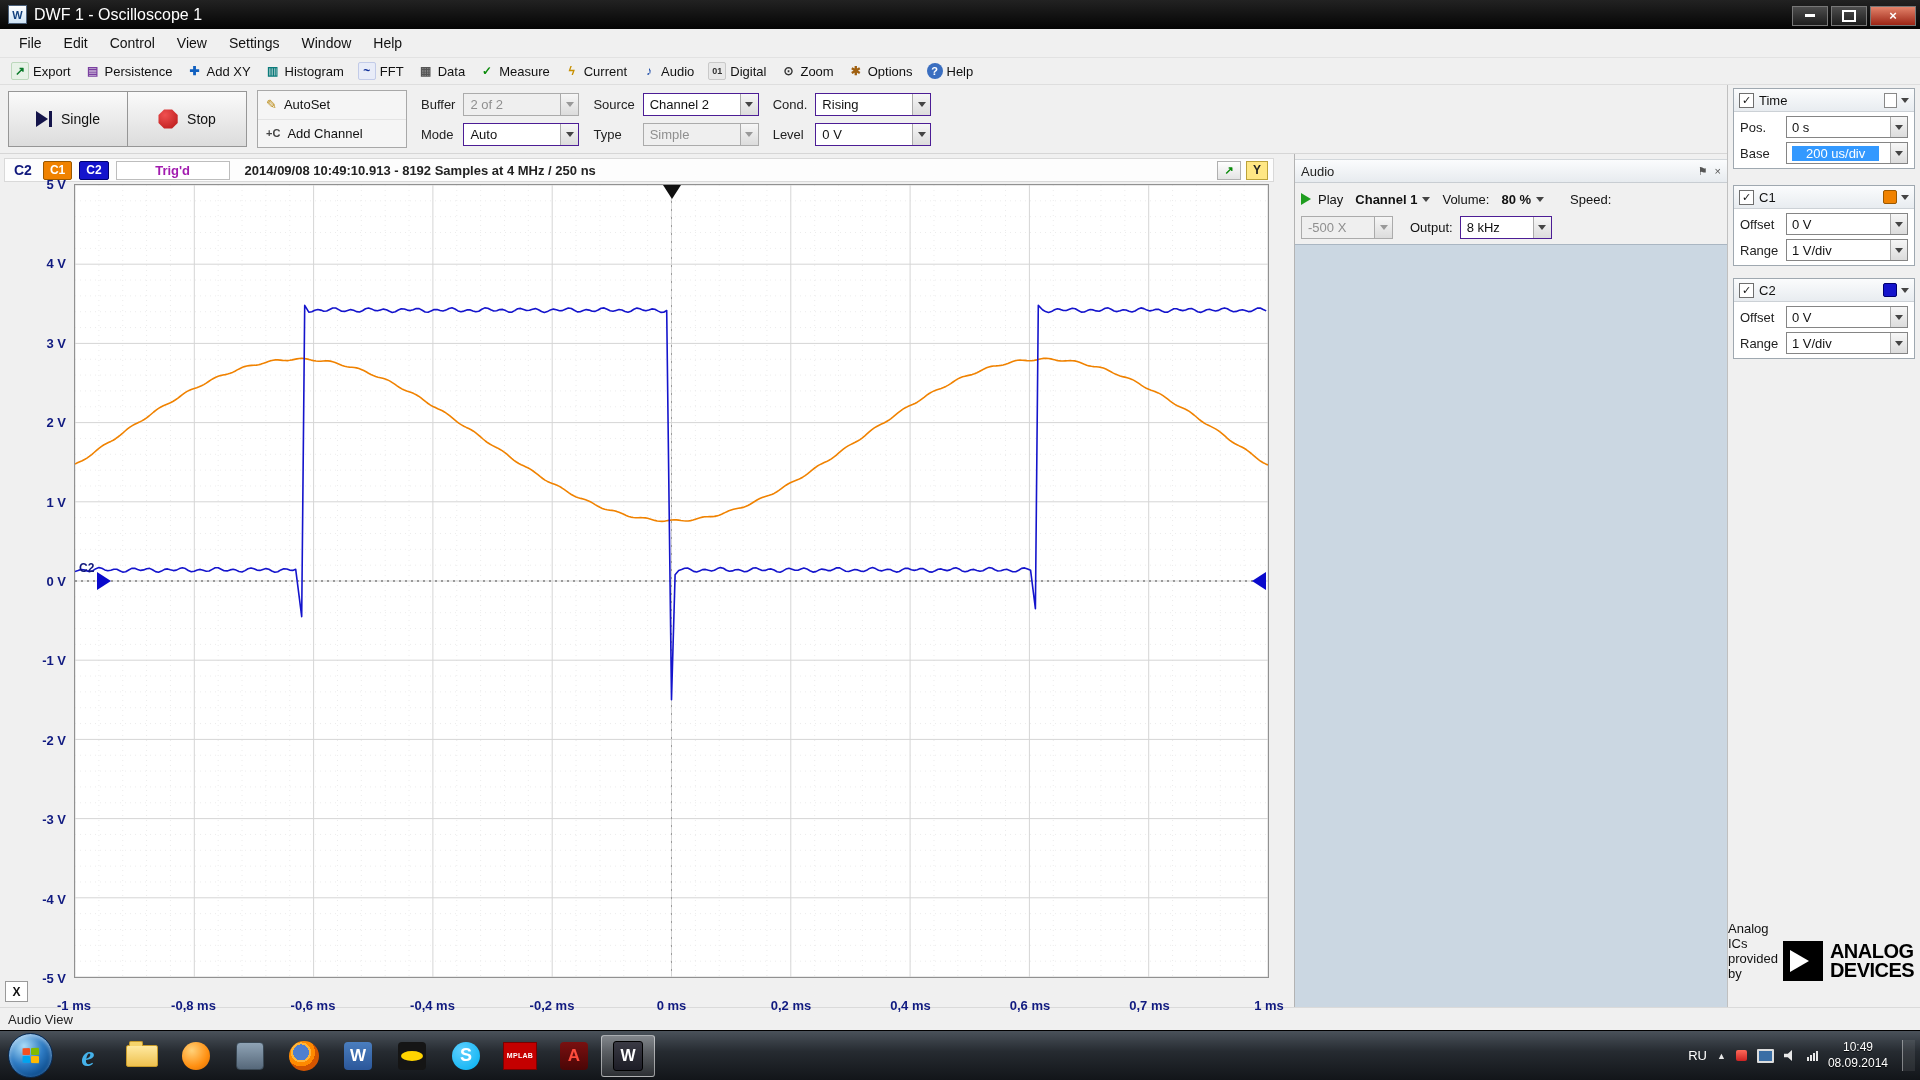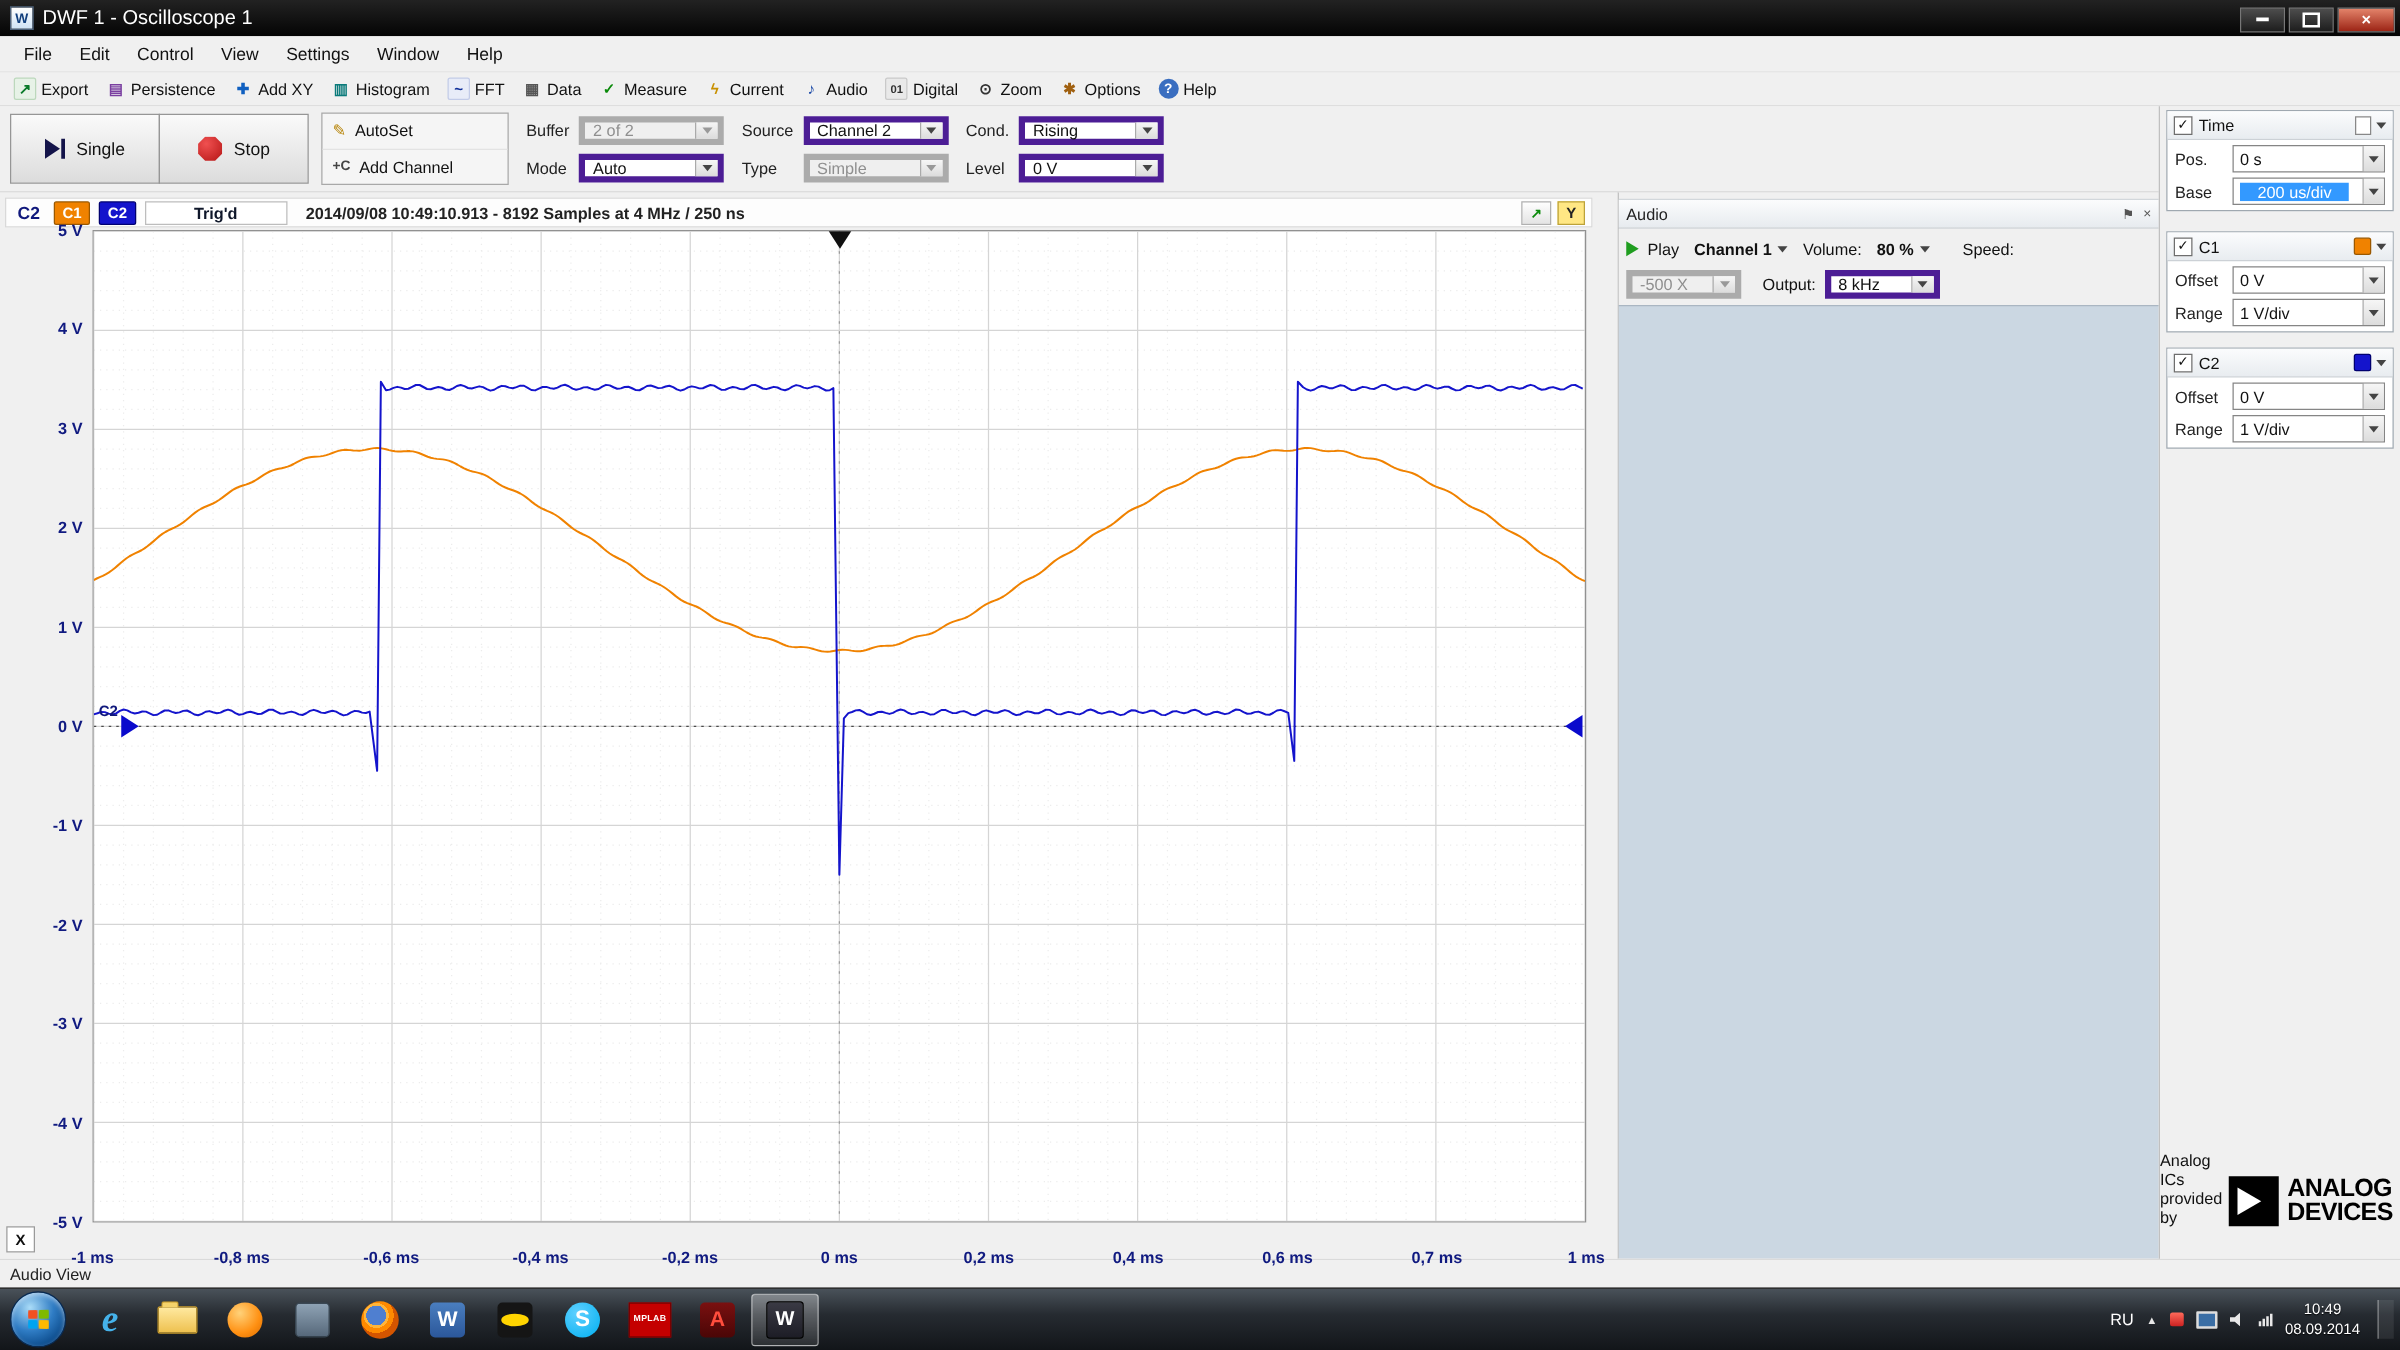--- a/index.html
+++ b/index.html
@@ -43,36 +43,36 @@
   .single-ic{display:flex;align-items:center;gap:1px;}
   .single-tri{width:0;height:0;border-top:8px solid transparent;border-bottom:8px solid transparent;border-left:12px solid #14144a;}
   .single-bar{width:3px;height:16px;background:#14144a;}
   .octagon{width:20px;height:20px;background:radial-gradient(circle at 35% 30%,#f05050,#b41414);clip-path:polygon(30% 2%,70% 2%,98% 30%,98% 70%,70% 98%,30% 98%,2% 70%,2% 30%);}
   .tool2{width:150px;height:58px;border:1px solid #a8a8a8;background:#f5f5f5;display:flex;flex-direction:column;margin-left:10px;box-sizing:border-box;}
   .trow{flex:1;display:flex;align-items:center;gap:7px;padding:0 8px;font-size:13px;color:#111;}
   .trow + .trow{border-top:1px solid #e3e3e3;}
   .as-ic{color:#b8860b;font-size:13px;}
   .ac-ic{font-size:11px;font-weight:bold;color:#444;}
   .cgrid{display:grid;grid-template-columns:auto auto;gap:7px 8px;align-items:center;margin-left:14px;font-size:13px;color:#222;}
-  .combo{width:116px;height:23px;background:#fff;border:5px solid #4c1d95;display:flex;align-items:center;font-size:13px;color:#111;box-sizing:border-box;position:relative;padding-left:6px;}
+  .combo{width:116px;height:23px;background:#fff;border:1px solid #4c1d95;display:flex;align-items:center;font-size:13px;color:#111;box-sizing:border-box;position:relative;padding-left:6px;}
   .combo .val{flex:1;white-space:nowrap;overflow:hidden;}
   .combo .arr{width:17px;align-self:stretch;background:linear-gradient(#f6f6f6,#dcdcdc);border-left:1px solid #aaa;display:flex;align-items:center;justify-content:center;flex:0 0 auto;}
   .dd{width:0;height:0;border-left:4px solid transparent;border-right:4px solid transparent;border-top:5px solid #444;}
   .combo.disabled{background:#efefef;color:#8f8f8f;border-color:#ababab;}
   .combo.disabled .dd{border-top-color:#999;}
   
   .main-row{flex:1;display:flex;min-height:0;}
   .scope-col{width:1294px;position:relative;background:#f0f0f0;flex:0 0 auto;}
   
   .sc-head{height:24px;display:flex;align-items:center;gap:7px;margin:4px 20px 0 4px;background:#fdfdfd;border:1px solid #d9d9d9;padding:0 5px;box-sizing:border-box;}
   .chlabel{color:#10187c;font-weight:bold;font-size:14px;padding:0 4px;}
   .chip{height:17px;padding:0 6px;display:flex;align-items:center;font-size:12px;font-weight:bold;border-radius:2px;}
   .chip.c1{background:#f08200;color:#fff;border:1px solid #9a5800;}
   .chip.c2{background:#1414cc;color:#fff;border:1px solid #000070;}
-  .trigbox{width:112px;height:17px;background:#fff;border:1px solid #bdbdbd;display:flex;align-items:center;justify-content:center;color:#0f172a;font-weight:bold;font-size:13px;}
+  .trigbox{width:112px;height:17px;background:#fff;border:1px solid #bdbdbd;display:flex;align-items:center;justify-content:center;color:#a21caf;font-weight:bold;font-size:13px;}
   .sc-info{font-size:13px;font-weight:bold;color:#222;margin-left:8px;white-space:nowrap;}
   .sc-right{margin-left:auto;display:flex;align-items:center;gap:5px;}
   .popout{width:22px;height:17px;background:linear-gradient(#fefefe,#e4e4e4);border:1px solid #b0b0b0;display:flex;align-items:center;justify-content:center;color:#0a8a0a;font-size:11px;font-weight:bold;}
   .ychip{width:20px;height:17px;background:#ffe784;border:1px solid #bca23a;display:flex;align-items:center;justify-content:center;font-size:12px;font-weight:bold;color:#222;}
   
   .plot-row{display:flex;margin-top:2px;}
   .ycol{width:74px;position:relative;flex:0 0 auto;}
   .ytick{position:absolute;right:8px;transform:translateY(-50%);color:#101a80;font-weight:bold;font-size:13px;white-space:nowrap;}
   .plot-wrap{position:relative;width:1193px;height:792px;background:#fff;border:1px solid #919191;box-sizing:content-box;}
   .plot-wrap svg{position:absolute;left:0;top:0;width:100%;height:100%;}

